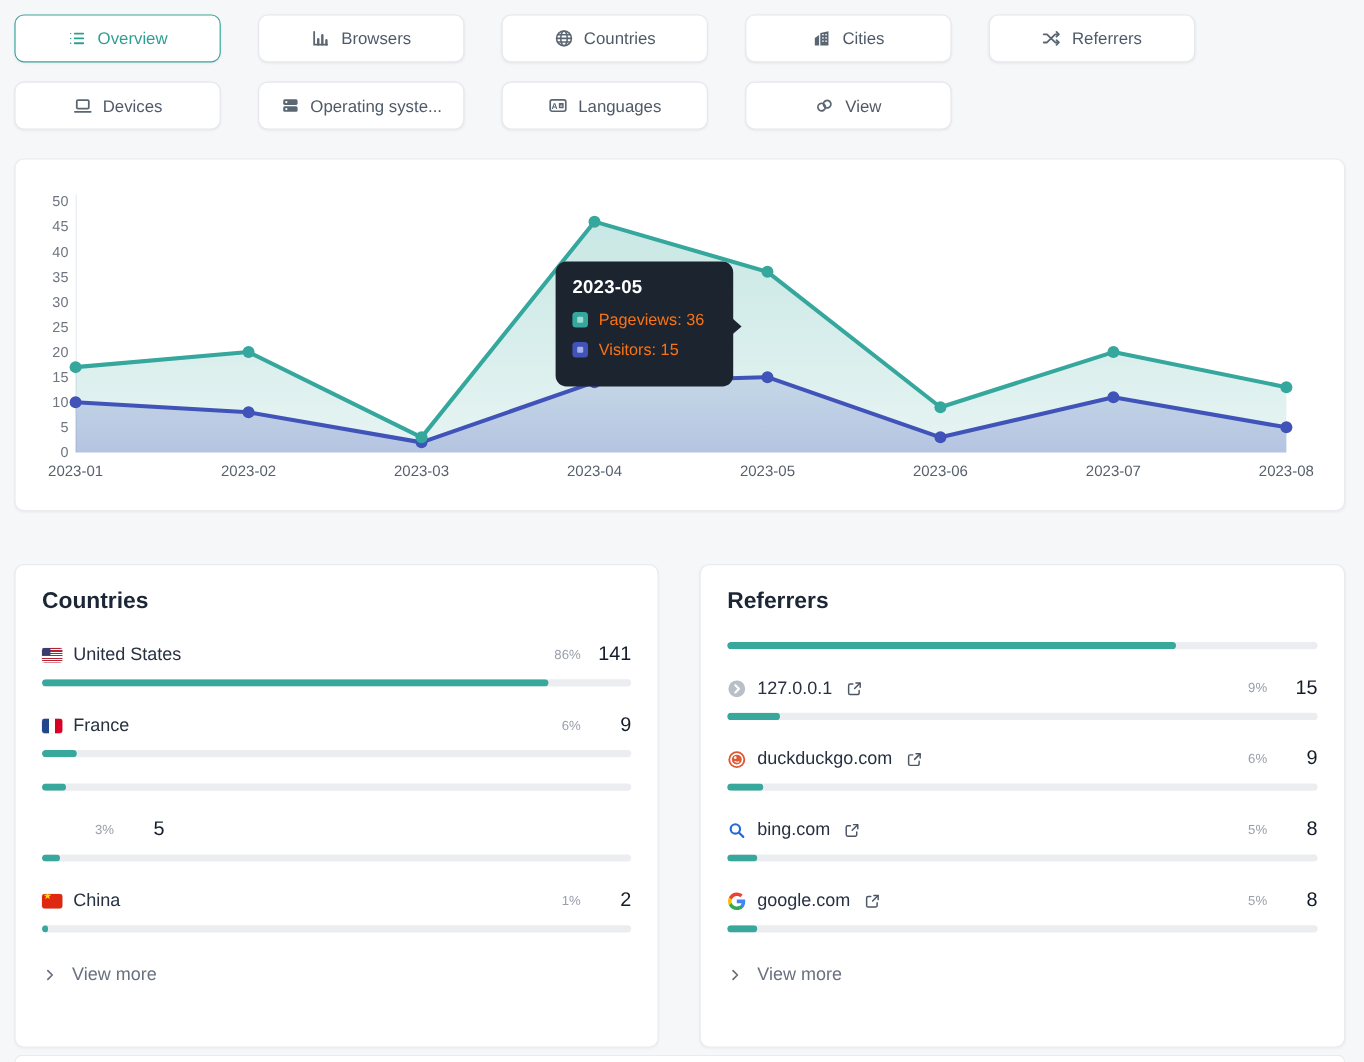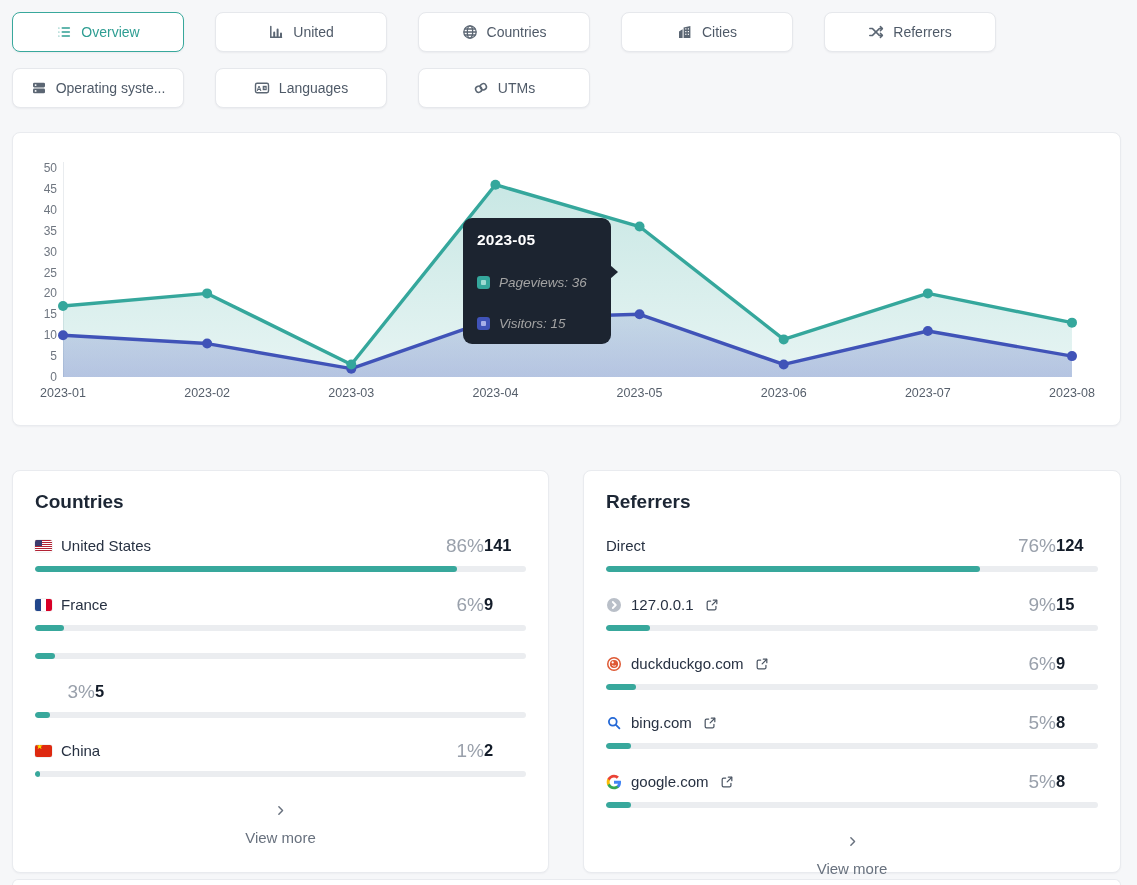--- a/index.html
+++ b/index.html
@@ -24,44 +24,44 @@
   .chart-card { position:absolute; left:12px; top:132px; width:1109px; height:294px;
                 background:#fff; border:1px solid #e9ebef; border-radius:8px;
                 box-shadow:0 1px 2px rgba(16,24,40,.04); }
   #chart-svg { position:absolute; left:0; top:0; }
   .tooltip { position:absolute; left:450px; top:85px; width:148px; min-height:104px;
              background:#1c2430; border-radius:9px; padding:13px 14px; z-index:5; }
   .tooltip::after { content:""; position:absolute; right:-7px; top:47px;
              border-top:7px solid transparent; border-bottom:7px solid transparent;
              border-left:8px solid #1c2430; }
   .tt-title { color:#fff; font-weight:700; font-size:15.5px; letter-spacing:.2px; }
-  .tt-row { display:flex; align-items:center; gap:9px; margin-top:26px;
-            color:#a3a3a3; font-size:13.5px;font-style:italic; }
+  .tt-row { display:flex; align-items:center; gap:9px; margin-top:10px;
+            color:#f97316; font-size:13.5px; }
   .swatch { width:13px; height:13px; border-radius:3px; flex:0 0 auto;
             display:flex; align-items:center; justify-content:center; }
   .swatch i { width:5px; height:5px; display:block; border-radius:1px; }
   
   .list-card { position:absolute; top:470px; height:403px; background:#fff;
                border:1px solid #e9ebef; border-radius:8px; padding:20px 22px;
                box-shadow:0 1px 2px rgba(16,24,40,.04); }
   .card-countries { left:12px;  width:537px; }
   .card-referrers { left:583px; width:538px; }
   .card-title { font-size:19px; font-weight:700; color:#1c2634; }
   .rows { margin-top:8px; }
   .list-row { margin-top:22px; }
   .row-top { display:flex; align-items:center; height:21px; }
   .row-left { display:flex; align-items:center; gap:9px; flex:1; min-width:0; }
   .row-label { font-size:15px; color:#273142;text-align:right; }
   .ext { display:flex; margin-left:2px; cursor:pointer; }
-  .row-pct { width:60px; text-align:right; font-size:19px; color:#99a0ab; }
-  .row-count { width:42px; text-align:left; font-size:16.5px; font-weight:700; color:#131c29; }
+  .row-pct { width:60px; text-align:right; font-size:11px; color:#99a0ab; }
+  .row-count { width:42px; text-align:right; font-size:16.5px; font-weight:400; color:#131c29; }
   .row-bar { margin-top:10px; height:6px; border-radius:3px; background:#ebedf0; overflow:hidden; }
   .row-fill { height:100%; border-radius:3px; background:#38a89c; }
   .view-more { margin-top:27px; display:flex; align-items:center; gap:12px;
-               color:#68717e; font-size:15px; cursor:pointer;flex-direction:column; }
+               color:#68717e; font-size:15px; cursor:pointer; }
   .view-more .vm-chevron { display:flex; }
   
   .flag { width:17px; height:12px; border-radius:2px; position:relative; overflow:hidden;
           flex:0 0 auto; box-shadow:0 0 0 .5px rgba(0,0,0,.10); }
   .flag-us { background:repeating-linear-gradient(180deg,#b22234 0 1px,#fff 1px 2px); }
   .flag-us::after { content:""; position:absolute; left:0; top:0; width:7px; height:6px; background:#3c3b6e; }
   .flag-fr { background:linear-gradient(90deg,#21468b 0 34%,#fff 34% 66%,#d80027 66%); }
   .flag-it { background:linear-gradient(90deg,#009246 0 34%,#fff 34% 66%,#ce2b37 66%); }
   .flag-ca { background:linear-gradient(90deg,#d52b1e 0 26%,#fff 26% 74%,#d52b1e 74%); }
   .flag-ca::after { content:""; position:absolute; left:6.5px; top:4px; width:4px; height:4px;
@@ -91,21 +91,21 @@
       </span>
       <span>Overview</span>
     </button>
     <button class="tab">
       <span class="ticon">
         <svg viewBox="0 0 16 16" width="16" height="16" fill="none" stroke="currentColor" stroke-linecap="round">
           <path stroke-width="1.5" d="M2.8 2.5v10.7h10.7"></path>
           <path stroke-width="2" d="M6.2 13V8.6M9.6 13V5.4M13 13V9.6"></path>
         </svg>
       </span>
-      <span>United</span>
+      <span>Browsers</span>
     </button>
     <button class="tab">
       <span class="ticon">
         <svg viewBox="0 0 16 16" width="16" height="16" fill="none" stroke="currentColor" stroke-width="1.3">
           <circle cx="8" cy="8" r="6.2"></circle>
           <ellipse cx="8" cy="8" rx="2.7" ry="6.2"></ellipse>
           <path d="M1.8 8h12.4M2.7 5h10.6M2.7 11h10.6"></path>
         </svg>
       </span>
       <span>Countries</span>
@@ -133,20 +133,29 @@
           <path d="M1.8 4.6h2.7l6.8 6.8h2.6"></path>
           <path d="M1.8 11.4h2.7l6.8-6.8h2.6"></path>
           <path d="M12.4 2.6l2 2-2 2"></path>
           <path d="M12.4 9.4l2 2-2 2"></path>
         </svg>
       </span>
       <span>Referrers</span>
     </button>
     <button class="tab">
       <span class="ticon">
+        <svg viewBox="0 0 16 16" width="16" height="16" fill="none" stroke="currentColor" stroke-width="1.5" stroke-linecap="round">
+          <rect x="3" y="3.4" width="10" height="7.2" rx="1"></rect>
+          <path d="M1.4 13.2h13.2"></path>
+        </svg>
+      </span>
+      <span>Devices</span>
+    </button>
+    <button class="tab">
+      <span class="ticon">
         <svg viewBox="0 0 16 16" width="16" height="16" fill="currentColor">
           <rect x="2" y="2.8" width="12" height="4.6" rx="1.3"></rect>
           <rect x="2" y="8.6" width="12" height="4.6" rx="1.3"></rect>
           <circle cx="4.6" cy="5.1" r="0.95" fill="#fff"></circle>
           <circle cx="4.6" cy="10.9" r="0.95" fill="#fff"></circle>
         </svg>
       </span>
       <span>Operating syste...</span>
     </button>
     <button class="tab">
@@ -162,21 +171,21 @@
     </button>
     <button class="tab">
       <span class="ticon">
         <svg viewBox="0 0 16 16" width="16" height="16" fill="none" stroke="currentColor" stroke-width="1.5">
           <g transform="rotate(-28 8 8)">
             <circle cx="5.4" cy="8" r="3.1"></circle>
             <circle cx="10.6" cy="8" r="3.1"></circle>
           </g>
         </svg>
       </span>
-      <span>UTMs</span>
+      <span>View</span>
     </button>
   </nav>
 
 <section class="chart-card">
   <svg id="chart-svg" width="1109" height="294" viewBox="0 0 1109 294">
       <defs>
         <linearGradient id="g-teal" x1="0" y1="0" x2="0" y2="1">
           <stop offset="0%" stop-color="#35a79c" stop-opacity="0.27"></stop>
           <stop offset="100%" stop-color="#35a79c" stop-opacity="0.12"></stop>
         </linearGradient>
@@ -312,29 +321,20 @@
     </span>
     <span>View more</span>
   </div>
 </section>
 
 <section class="list-card card-referrers">
   <div class="card-title">Referrers</div>
   <div class="rows">
 
   <div class="list-row">
-        <div class="row-top">
-          <div class="row-left">
-
-            <span class="row-label">Direct</span>
-
-          </div>
-          <span class="row-pct">76%</span>
-          <span class="row-count">124</span>
-        </div>
         <div class="row-bar">
           <div class="row-fill" style="width: 76%;"></div>
         </div>
       </div>
       <div class="list-row">
         <div class="row-top">
           <div class="row-left">
             <span class="ricon">
               <svg viewBox="0 0 16 16" width="16" height="16">
                 <circle cx="8" cy="8" r="7" fill="#b9bfc8"></circle>

